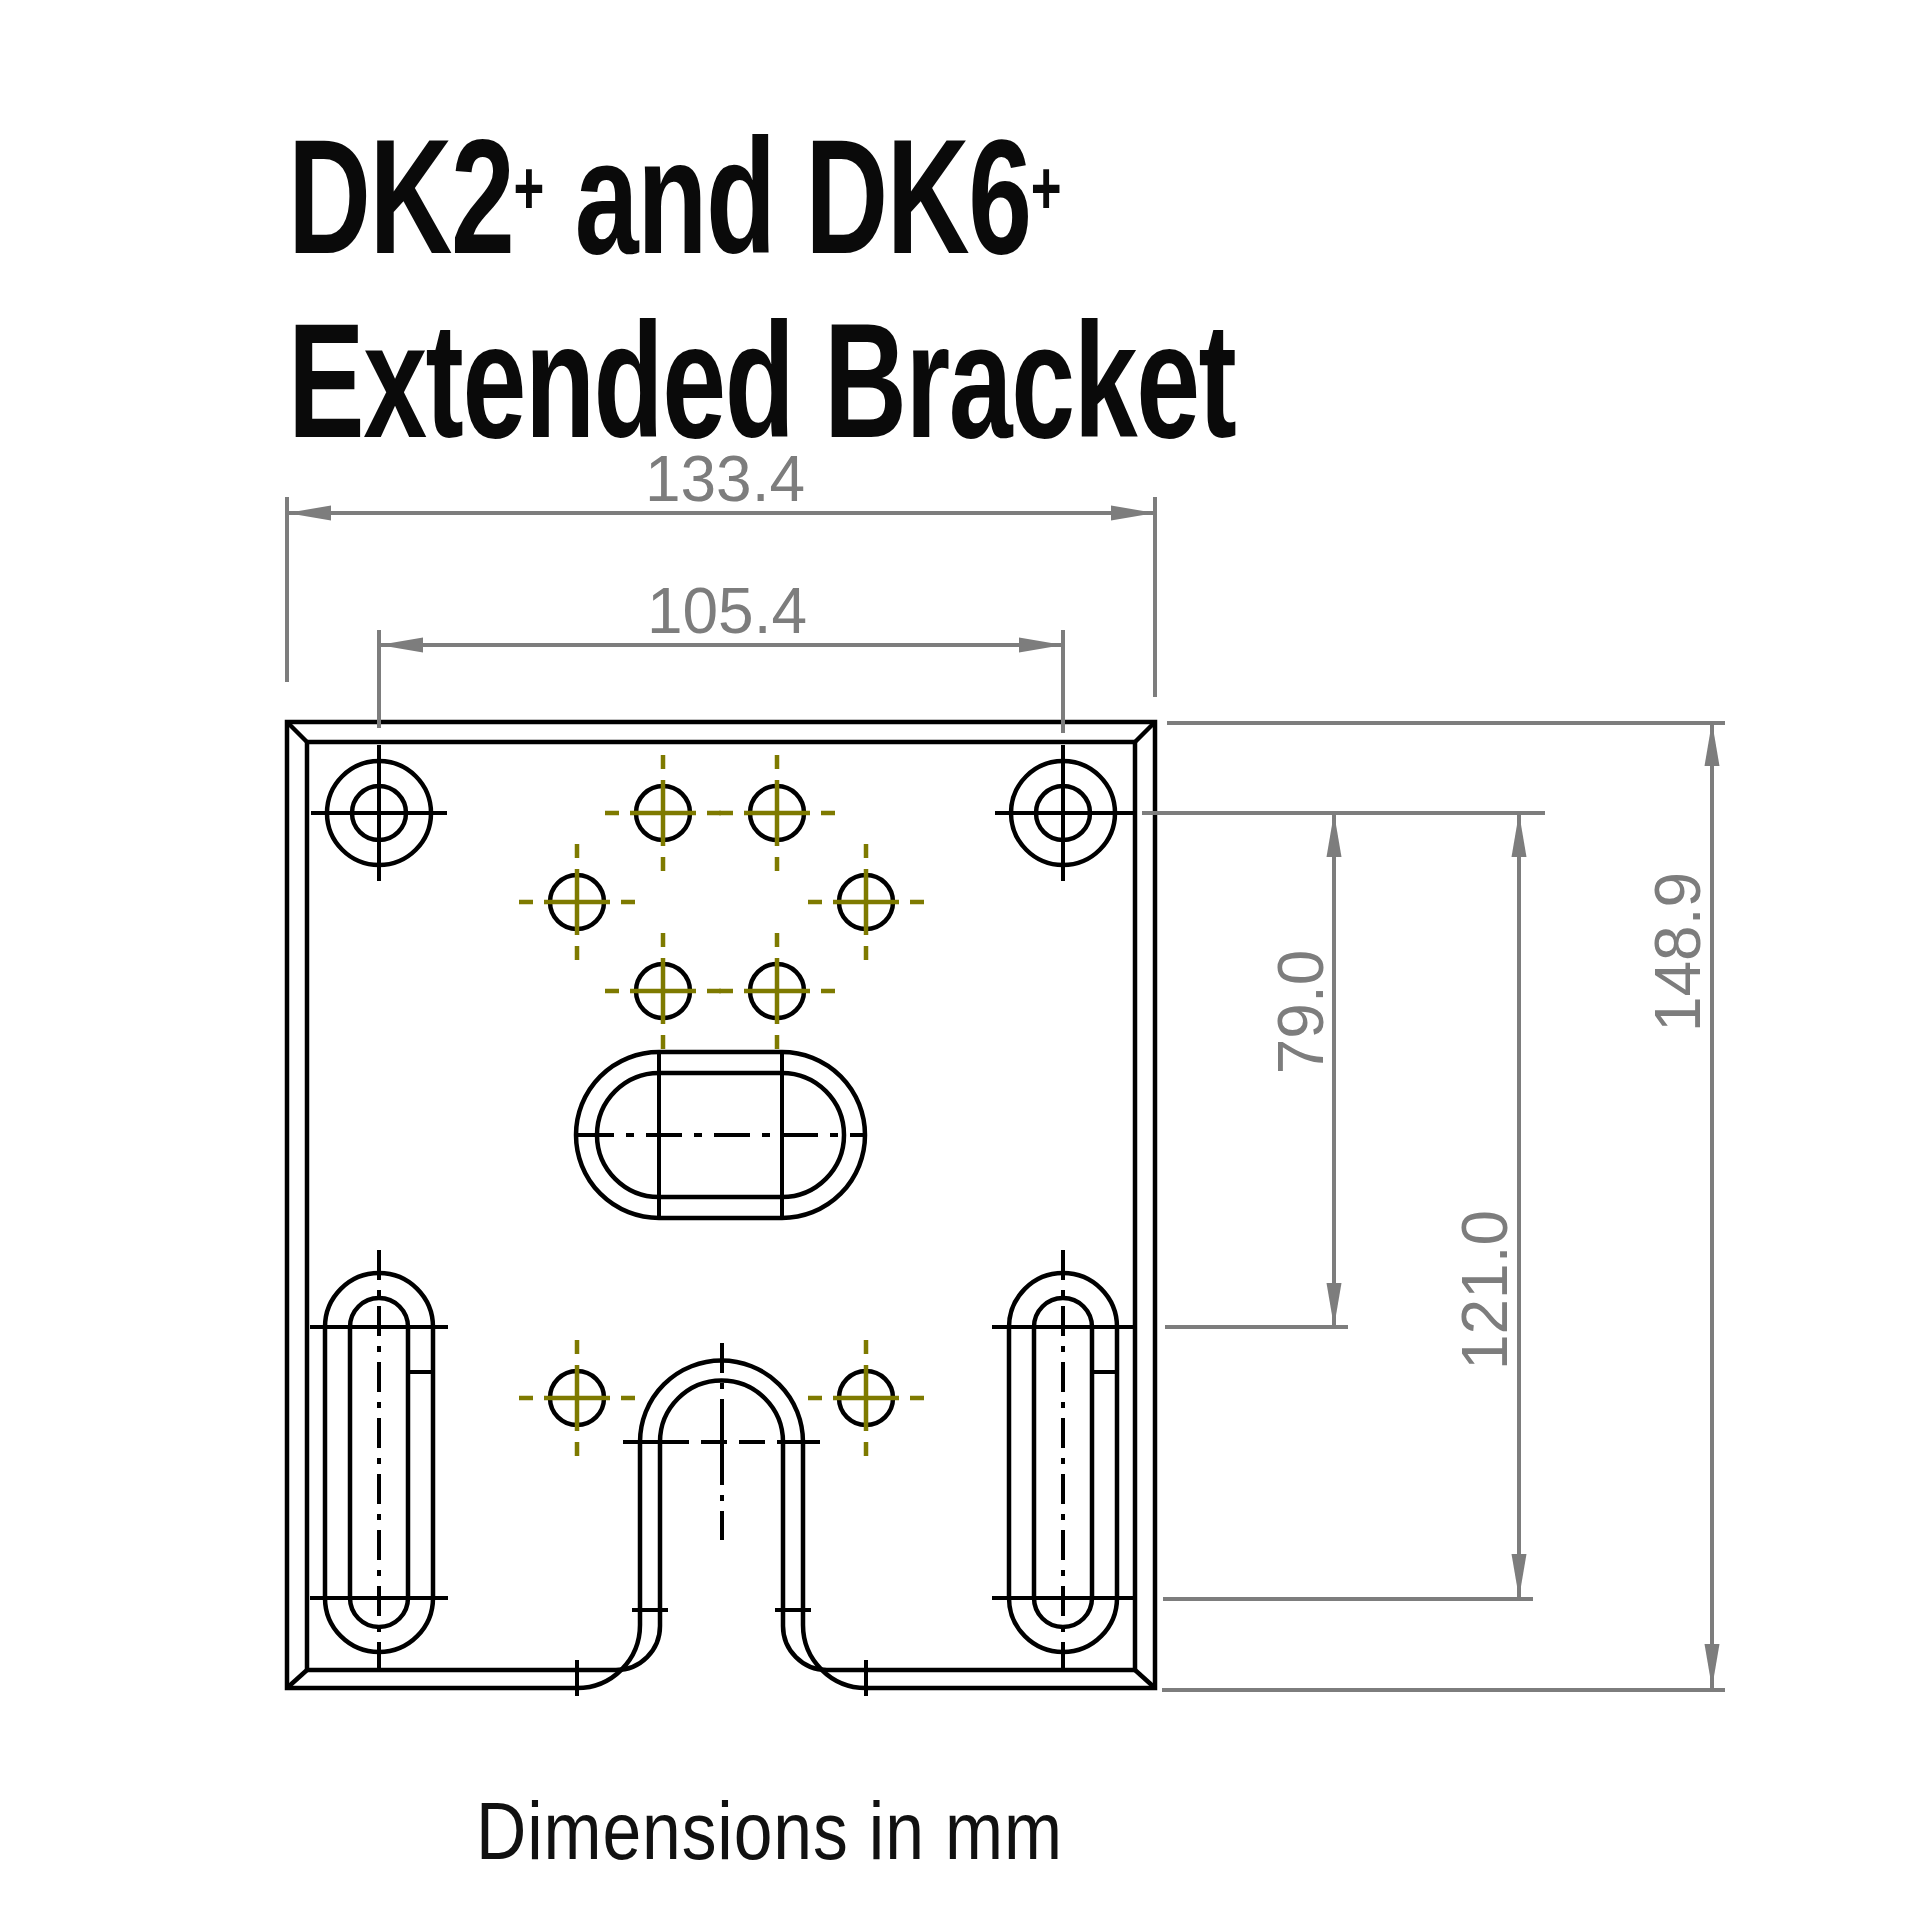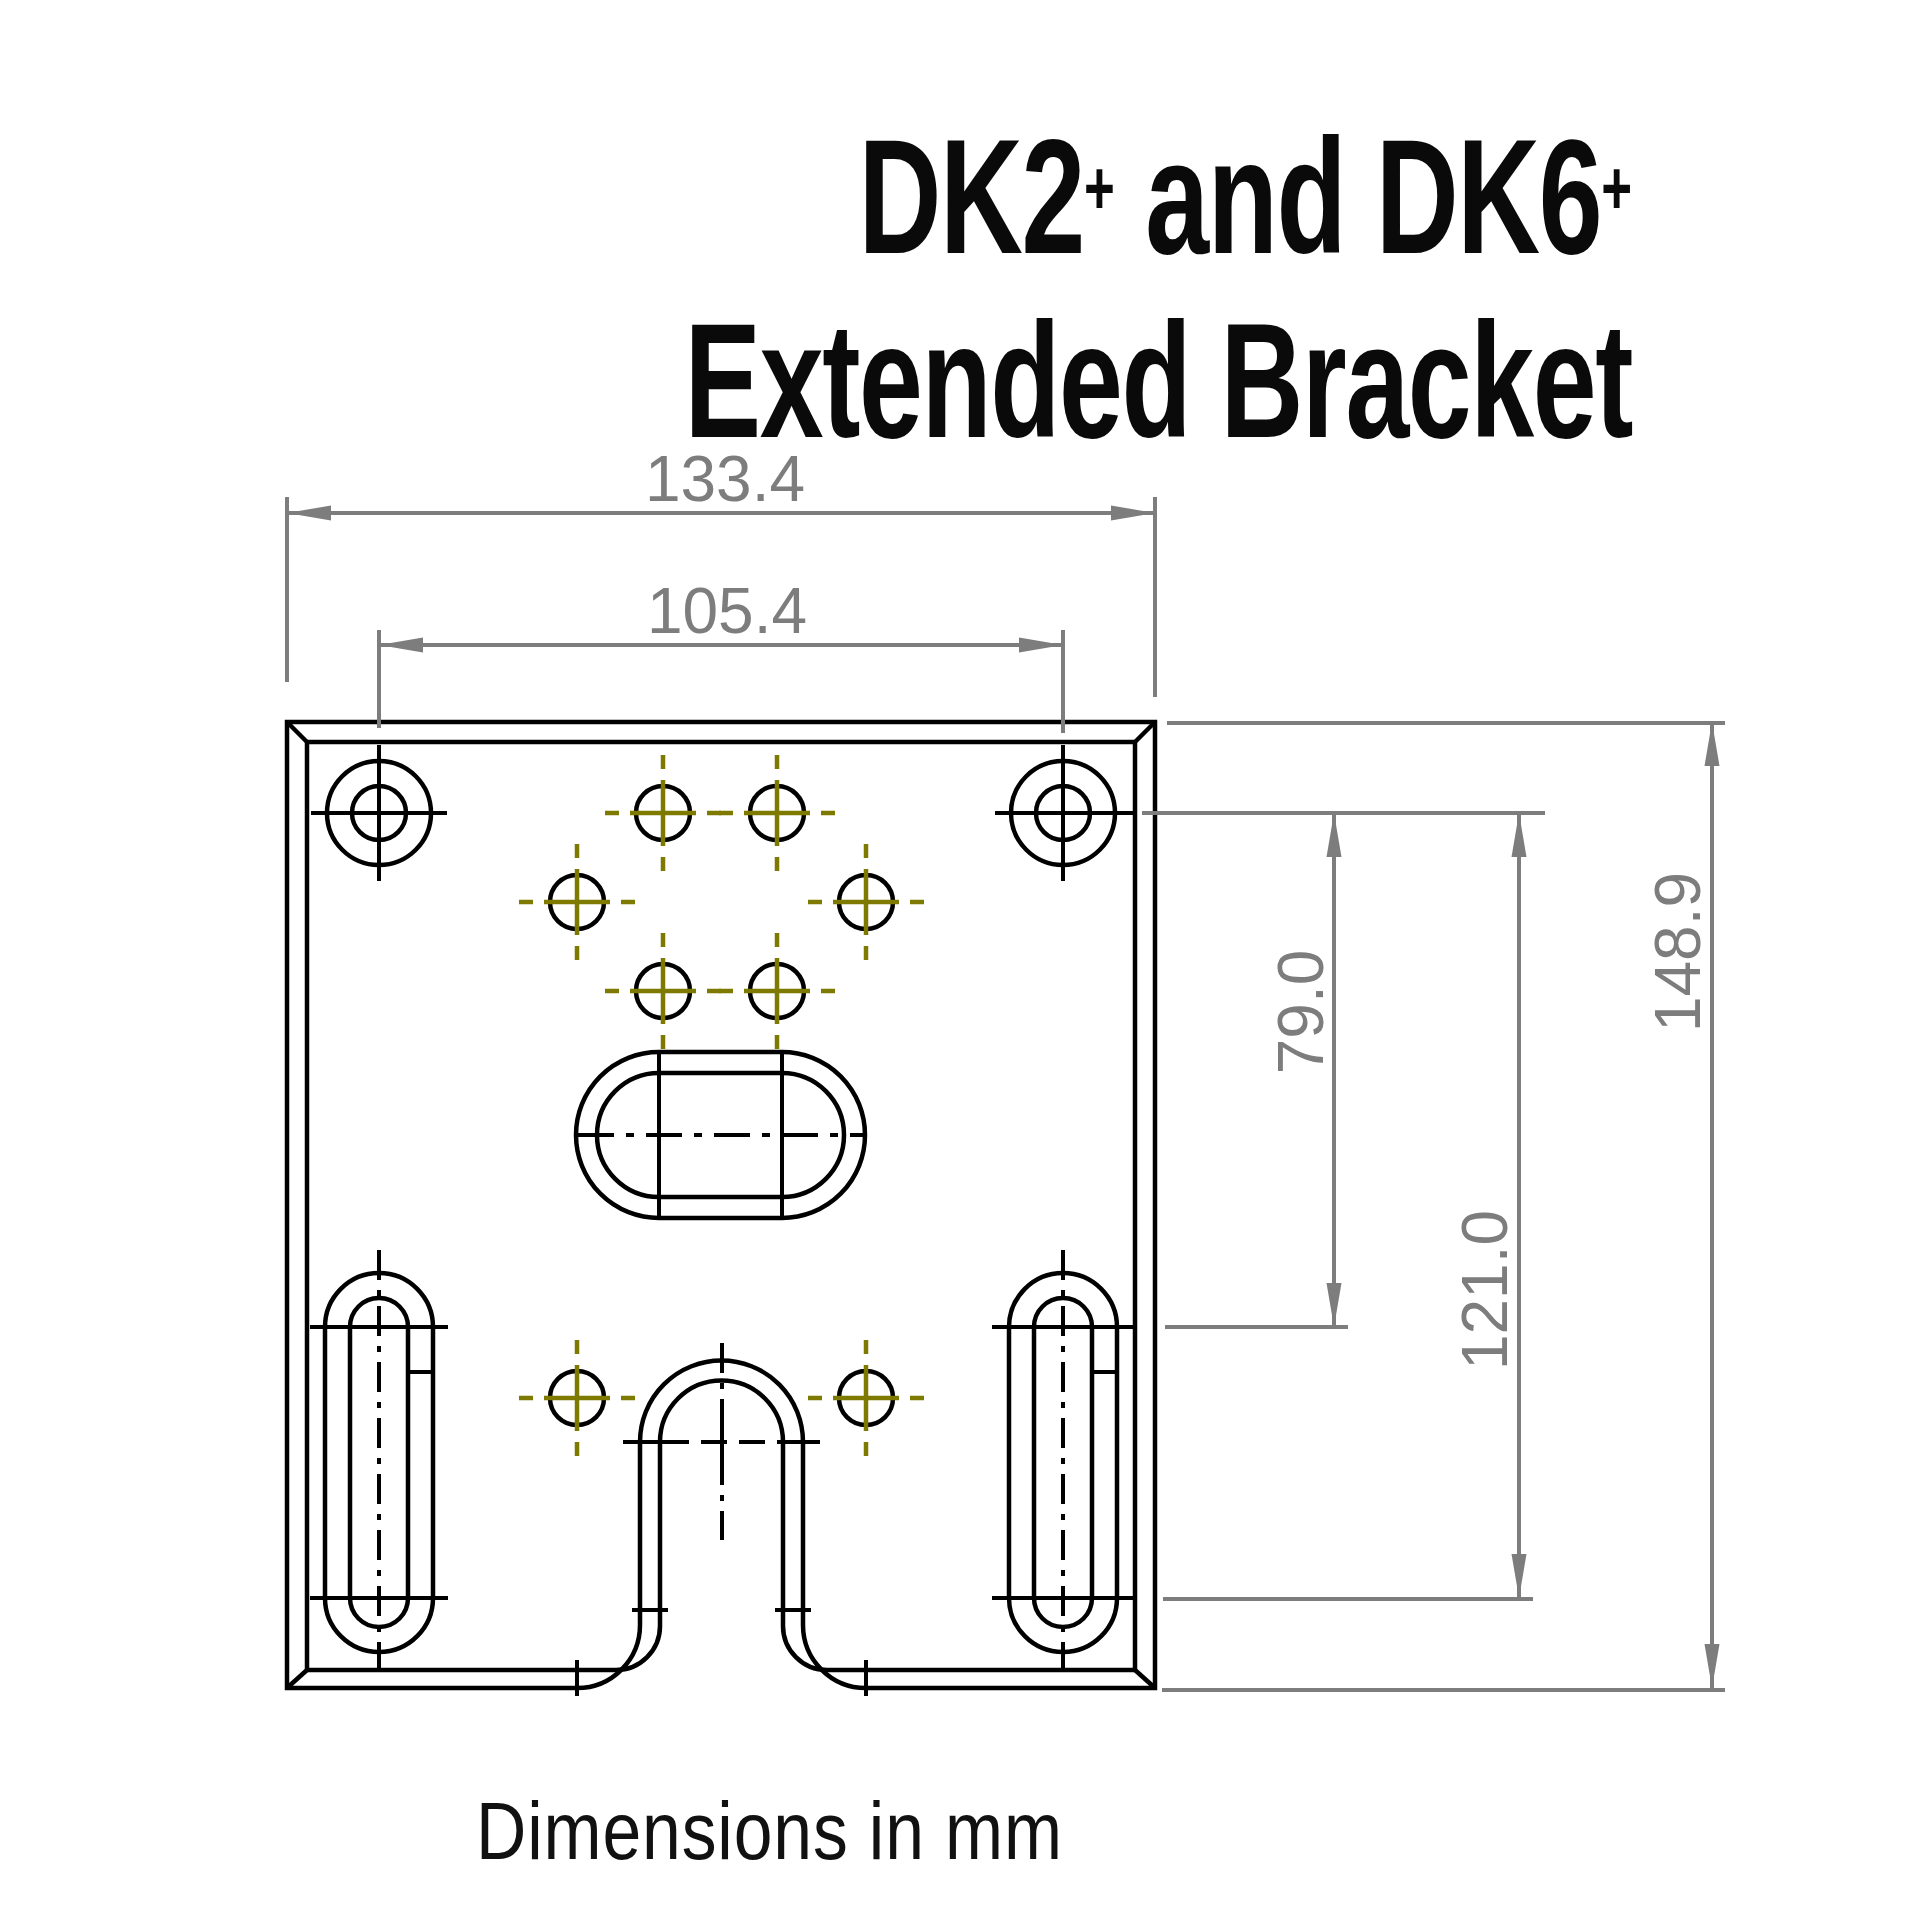--- a/index.html
+++ b/index.html
@@ -5,21 +5,21 @@
   :root{
     --c-line:#000000;
     --c-dim:#7d7d7d;
     --c-center:#7e7a00;
     --c-bg:#ffffff;
     --c-title:#0a0a0a;
   }
   html,body{margin:0;padding:0;background:var(--c-bg);}
   .page{position:relative;width:1920px;height:1920px;background:var(--c-bg);overflow:hidden;
         font-family:"Liberation Sans", sans-serif;}
-  .title-block{position:absolute;top:96px;left:0;width:1920px;text-align:right;
+  .title-block{position:absolute;top:96px;left:0;width:1920px;text-align:left;
         color:var(--c-title);font-weight:800;font-size:164px;line-height:184px;letter-spacing:-2px;}
   .title-line{transform:scaleX(.70);transform-origin:50% 50%;white-space:nowrap;}
   .title-line .plus{font-size:.46em;vertical-align:.52em;letter-spacing:0;}
   .note-block{position:absolute;top:1786px;left:476px;color:#111;
         font-size:82px;line-height:90px;font-weight:400;letter-spacing:1px;
         transform:scaleX(.85);transform-origin:0 50%;white-space:nowrap;}
   svg{position:absolute;left:0;top:0;}
   .ln{stroke:var(--c-line);stroke-width:4.5;fill:none;}
   .cl{stroke:var(--c-line);stroke-width:4;fill:none;}
   .ol{stroke:var(--c-center);stroke-width:4.5;fill:none;}

